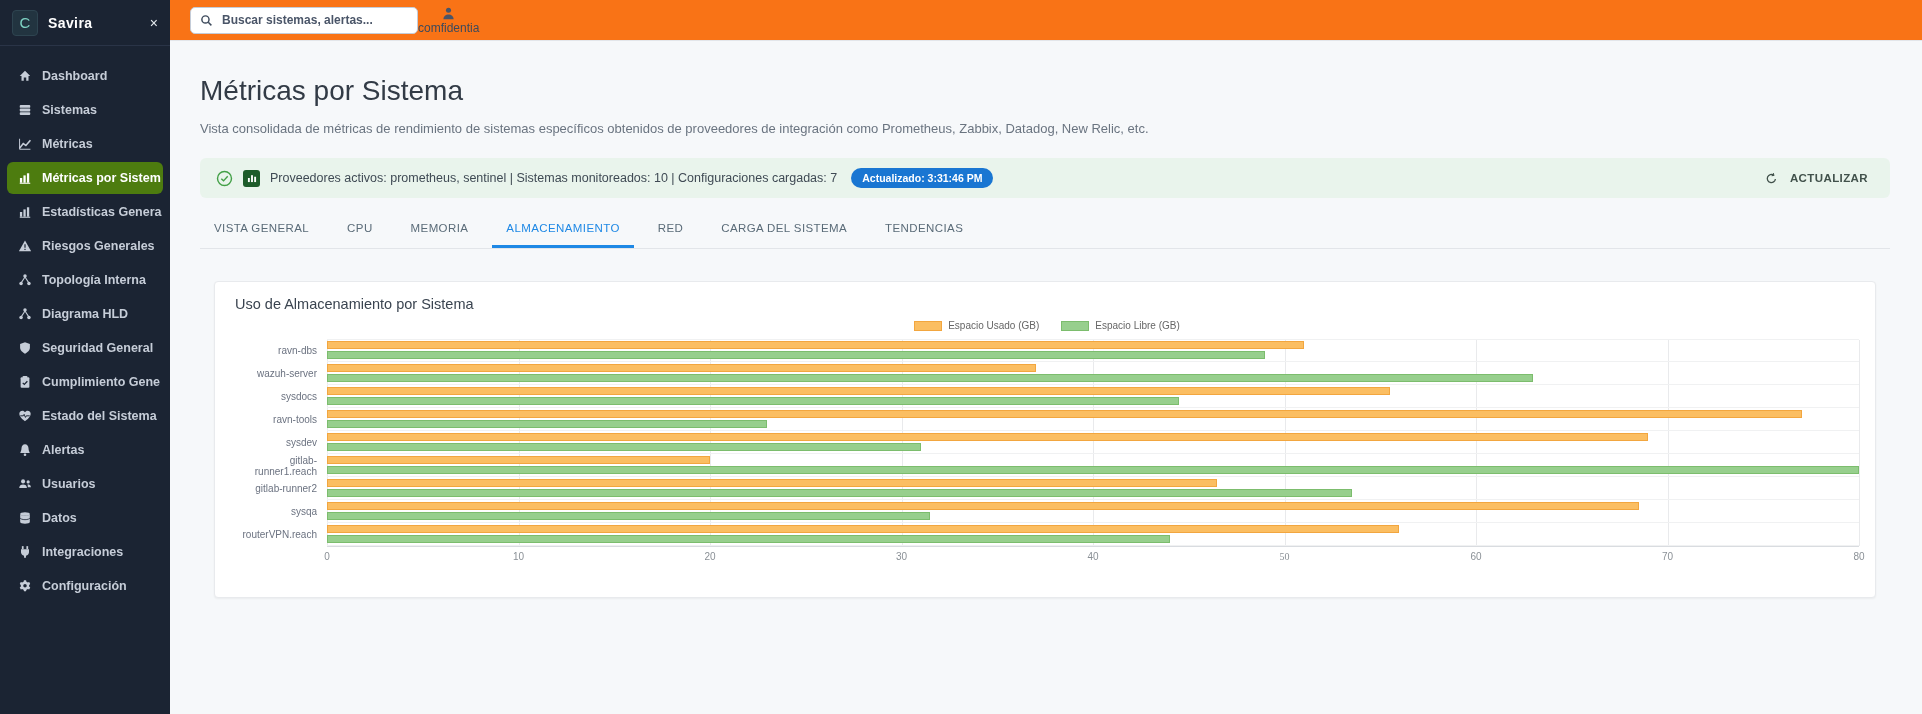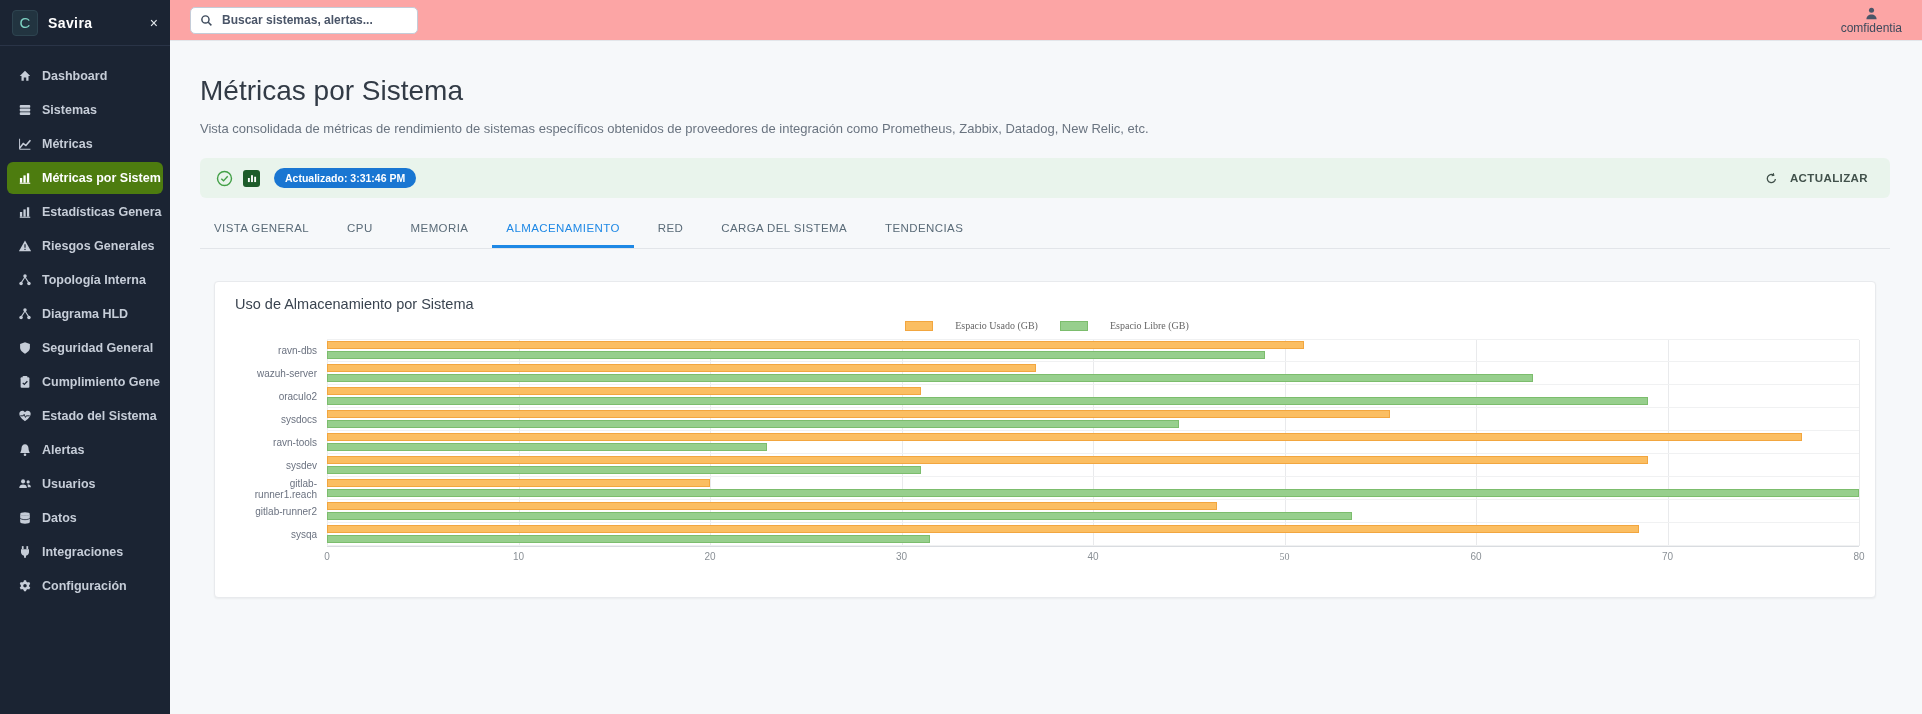--- a/index.html
+++ b/index.html
@@ -18,22 +18,22 @@
   .sb-title { margin-left:10px; font-size:14px; font-weight:700; color:#fff; letter-spacing:.4px; }
   .sb-close { margin-left:auto; color:#e8ecf1; font-size:14px; cursor:pointer; line-height:1; }
   .sb-nav { padding:12px 0; }
   .sb-item { display:flex; align-items:center; gap:10px; padding:9px 10px; margin:2px 7px;
              border-radius:6px; font-size:12.5px; font-weight:700; white-space:nowrap; overflow:hidden;
              cursor:pointer; color:#c6cdd8; }
   .sb-item .ic { width:15px; flex-shrink:0; display:flex; align-items:center; justify-content:center; }
   .sb-item.active { background:#4d7c0f; color:#fff; }
   
   .main { flex:1; display:flex; flex-direction:column; min-width:0; }
-  .topbar { height:41px; background:#fca5a5; border-bottom:1px solid #e3e6ea; display:flex;
-            align-items:center; justify-content:space-between; padding:0 20px; flex-shrink:0; }
+  .topbar { height:41px; background:#f97316; border-bottom:1px solid #e3e6ea; display:flex;
+            align-items:center; justify-content:flex-start; padding:0 20px; flex-shrink:0; }
   .search { width:228px; height:27px; border:1px solid #c4ccd8; border-radius:5px; background:#fff;
             display:flex; align-items:center; gap:7px; padding:0 9px; }
   .search input { border:none; outline:none; width:100%; font-family:"Liberation Sans", sans-serif;
                   font-size:12px; font-weight:700; color:#3d4a5c; background:transparent; }
   .search input::placeholder { color:#4a5568; opacity:1; }
   .user { display:flex; align-items:center; font-size:12px; font-weight:400; color:#3d4a5c; cursor:pointer;flex-direction:column; }
   .content { flex:1; padding:34px 32px 8px 30px; overflow:hidden; }
   .content h1 { margin:0 0 14px; font-size:28px; font-weight:500; color:#323b46; }
   .subtitle { margin:0 0 22px; font-size:13px; color:#6a7480; }
   
@@ -50,21 +50,21 @@
   
   .tabs { display:flex; border-bottom:1px solid #e2e5e9; margin-bottom:32px; }
   .tab { padding:10px 14px 11px; font-size:11.5px; font-weight:500; color:#5a6b78; letter-spacing:.4px;
          margin-right:10px; cursor:pointer; border-bottom:3px solid transparent; white-space:nowrap; }
   .tab.active { color:#1e88e5; border-bottom-color:#1e88e5; }
   
   .card { background:#fff; border:1px solid #e8eaed; border-radius:4px; margin:0 14px;
           box-shadow:0 1px 2px rgba(0,0,0,.05); padding:14px 16px 12px 20px; height:317px; }
   .card-title { font-size:14.5px; color:#3a4450; margin-bottom:8px; }
   .legend { display:flex; justify-content:center; gap:22px; margin-bottom:8px; font-size:10px; color:#666; }
-  .legend-item { display:flex; align-items:center; gap:22px; cursor:pointer;font-family:Liberation Serif, serif; }
+  .legend-item { display:flex; align-items:center; gap:6px; cursor:pointer; }
   .swatch { width:28px; height:10px; display:inline-block; }
   .chart-area { position:relative; }
   .vgrid { position:absolute; left:92px; right:0; top:0; bottom:18px; border-top:1px solid #f0f1f2; }
   .vline { position:absolute; top:0; bottom:0; width:1px; background:#e9eaec; }
   .rows { position:relative; }
   .row { display:flex; align-items:center; height:23px; }
   .row-label { width:92px; text-align:right; padding-right:10px; font-size:10px; color:#6b7280; }
   .row-bars { flex:1; height:100%; display:flex; flex-direction:column; justify-content:center;
               gap:2px; border-bottom:1px solid #f0f1f2; }
   .bar { height:8px; border:1px solid; }
@@ -274,20 +274,21 @@
             <path d="M5.6 9.3 L8 11.5 L12.4 6.6" stroke="#43a047" stroke-width="1.5" fill="none"></path>
           </svg>
       </span>
       <span class="tile">
         <svg viewBox="0 0 16 16" width="10" height="10" fill="#fff">
             <rect x="1.5" y="8" width="3" height="6.5"></rect>
             <rect x="6.5" y="3.5" width="3" height="11"></rect>
             <rect x="11.5" y="6" width="3" height="8.5"></rect>
           </svg>
       </span>
+      <span>Proveedores activos: prometheus, sentinel | Sistemas monitoreados: 10 | Configuraciones cargadas: 7</span>
       <span class="badge">Actualizado: 3:31:46 PM</span>
       <span class="spacer"></span>
       <button class="refresh">
         <span style="display:flex">
           <svg viewBox="0 0 16 16" width="13" height="13" fill="none" stroke="currentColor">
               <path d="M12.8 8.6 A5 5 0 1 1 10.7 3.9" stroke-width="1.6"></path>
               <path d="M10.2 1.3 L10.9 4.1 L8.1 4.7" stroke-width="1.3"></path>
             </svg>
         </span>
         <span>ACTUALIZAR</span>
@@ -337,27 +338,20 @@
               </div>
             </div>
             <div class="row">
               <div class="row-label">wazuh-server</div>
               <div class="row-bars">
                 <div class="bar" style="width: 46.25%; background: rgb(251, 190, 98); border-color: rgb(242, 166, 63);"></div>
                 <div class="bar" style="width: 78.75%; background: rgb(151, 207, 141); border-color: rgb(124, 189, 109);"></div>
               </div>
             </div>
             <div class="row">
-              <div class="row-label">oraculo2</div>
-              <div class="row-bars">
-                <div class="bar" style="width: 38.75%; background: rgb(251, 190, 98); border-color: rgb(242, 166, 63);"></div>
-                <div class="bar" style="width: 86.25%; background: rgb(151, 207, 141); border-color: rgb(124, 189, 109);"></div>
-              </div>
-            </div>
-            <div class="row">
               <div class="row-label">sysdocs</div>
               <div class="row-bars">
                 <div class="bar" style="width: 69.375%; background: rgb(251, 190, 98); border-color: rgb(242, 166, 63);"></div>
                 <div class="bar" style="width: 55.625%; background: rgb(151, 207, 141); border-color: rgb(124, 189, 109);"></div>
               </div>
             </div>
             <div class="row">
               <div class="row-label">ravn-tools</div>
               <div class="row-bars">
                 <div class="bar" style="width: 96.25%; background: rgb(251, 190, 98); border-color: rgb(242, 166, 63);"></div>
@@ -383,20 +377,27 @@
               <div class="row-bars">
                 <div class="bar" style="width: 58.125%; background: rgb(251, 190, 98); border-color: rgb(242, 166, 63);"></div>
                 <div class="bar" style="width: 66.875%; background: rgb(151, 207, 141); border-color: rgb(124, 189, 109);"></div>
               </div>
             </div>
             <div class="row">
               <div class="row-label">sysqa</div>
               <div class="row-bars">
                 <div class="bar" style="width: 85.625%; background: rgb(251, 190, 98); border-color: rgb(242, 166, 63);"></div>
                 <div class="bar" style="width: 39.375%; background: rgb(151, 207, 141); border-color: rgb(124, 189, 109);"></div>
+              </div>
+            </div>
+            <div class="row">
+              <div class="row-label">routerVPN.reach</div>
+              <div class="row-bars">
+                <div class="bar" style="width: 70%; background: rgb(251, 190, 98); border-color: rgb(242, 166, 63);"></div>
+                <div class="bar" style="width: 55%; background: rgb(151, 207, 141); border-color: rgb(124, 189, 109);"></div>
               </div>
             </div>
           </div>
         <div class="x-axis" id="x-axis">
             <span class="tick" style="left: 0%;">0</span>
             <span class="tick" style="left: 12.5%;">10</span>
             <span class="tick" style="left: 25%;">20</span>
             <span class="tick" style="left: 37.5%;">30</span>
             <span class="tick" style="left: 50%;">40</span>
             <span class="tick" style="left: 62.5%; font-family: Liberation Serif, serif;">50</span>

